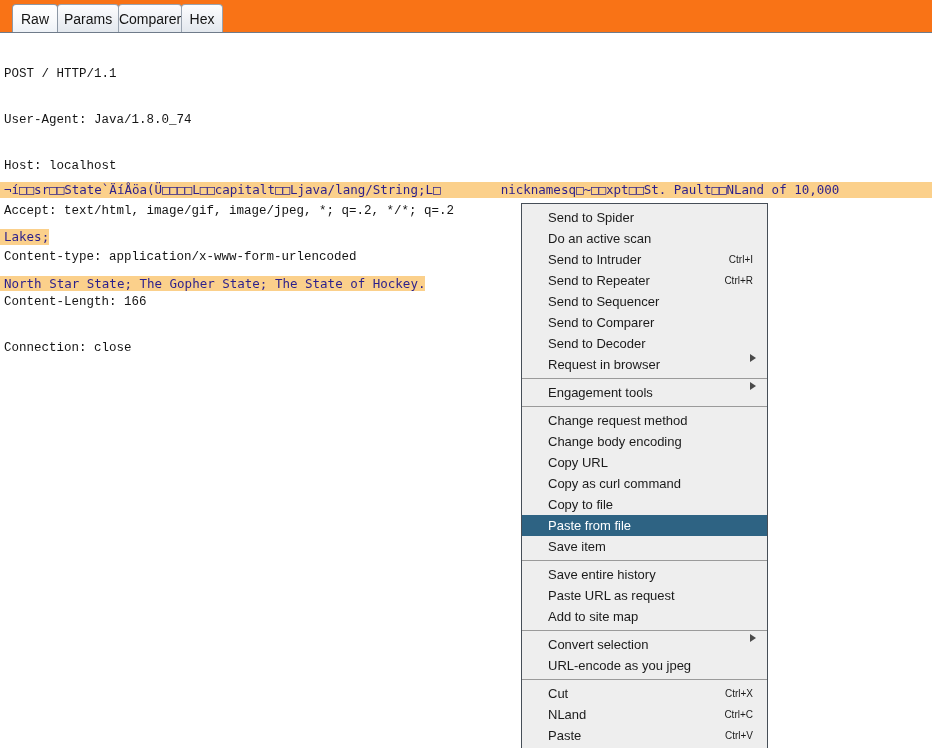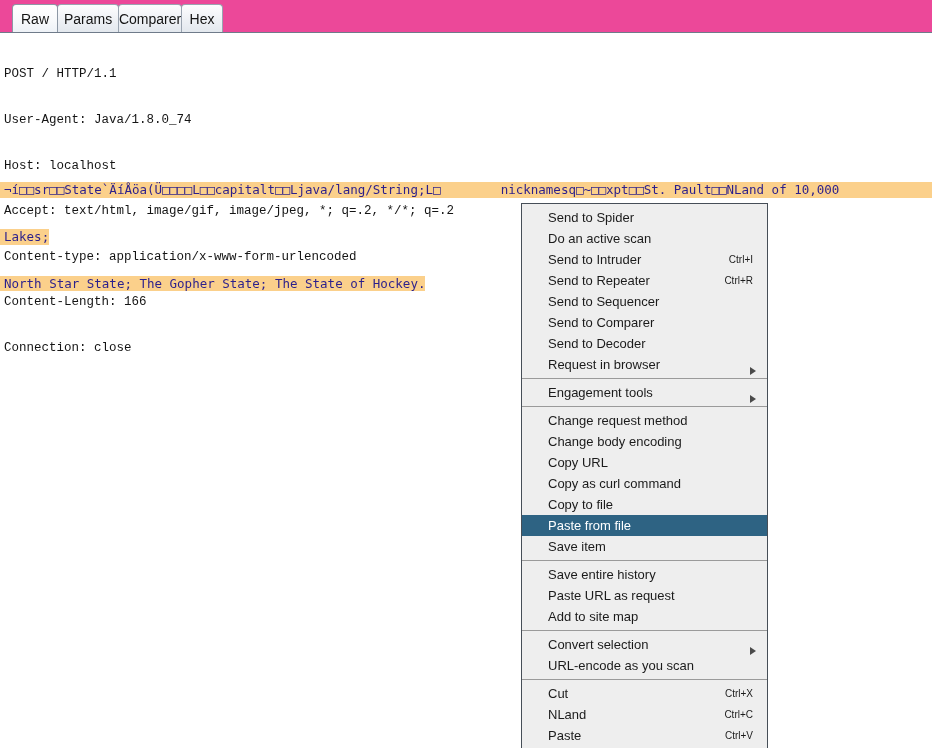--- a/index.html
+++ b/index.html
@@ -15,21 +15,21 @@
     font-family: "Liberation Sans", sans-serif;
     -webkit-font-smoothing: antialiased;
   }
 
   
   #tabstrip {
     position: absolute;
     left: 0; top: 0;
     width: 932px;
     height: 33px;
-    background: #ec4899;
+    background: #f97316;
     border-bottom: 1px solid #6f7b8a;
     box-sizing: border-box;
   }
   .tab {
     position: absolute;
     top: 4px;
     height: 28px;
     box-sizing: border-box;
     border: 1px solid #9aa4b0;
     border-bottom: none;
@@ -126,21 +126,21 @@
     font-size: 13px;
     color: #1b1b1b;
     padding: 3px 0 3px 0;
     box-shadow: 0 0 0 transparent;
   }
   .mi {
     position: relative;
     height: 21px;
     line-height: 21px;
     display: flex;
-    align-items: flex-end;
+    align-items: flex-start;
     padding: 0 8px 0 26px;
     cursor: default;
     white-space: nowrap;
   }
   .mi .label { flex: 0 0 auto; }
   .mi .accel {
     position: absolute;
     right: 14px;
     font-size: 10px;
     color: #1b1b1b;
@@ -266,21 +266,21 @@
       </div>
       <div class="mi">
         <span class="label">Add to site map</span>
       </div>
       <div class="sep"></div>
       <div class="mi">
         <span class="label">Convert selection</span>
         <span class="arrow"></span>
       </div>
       <div class="mi">
-        <span class="label">URL-encode as you scan</span>
+        <span class="label">URL-encode as you jpeg</span>
       </div>
       <div class="sep"></div>
       <div class="mi">
         <span class="label">Cut</span>
         <span class="accel">Ctrl+X</span>
       </div>
       <div class="mi">
         <span class="label">NLand</span>
         <span class="accel">Ctrl+C</span>
       </div>

